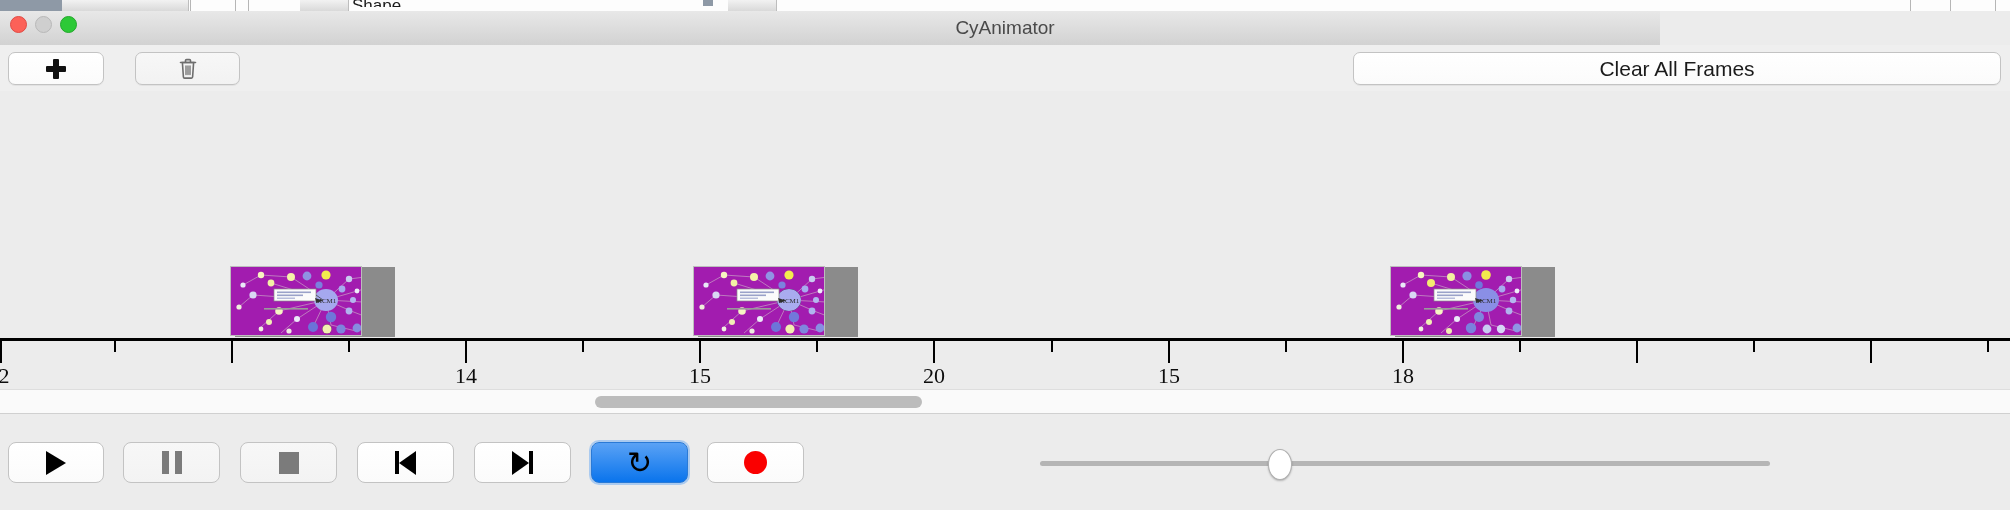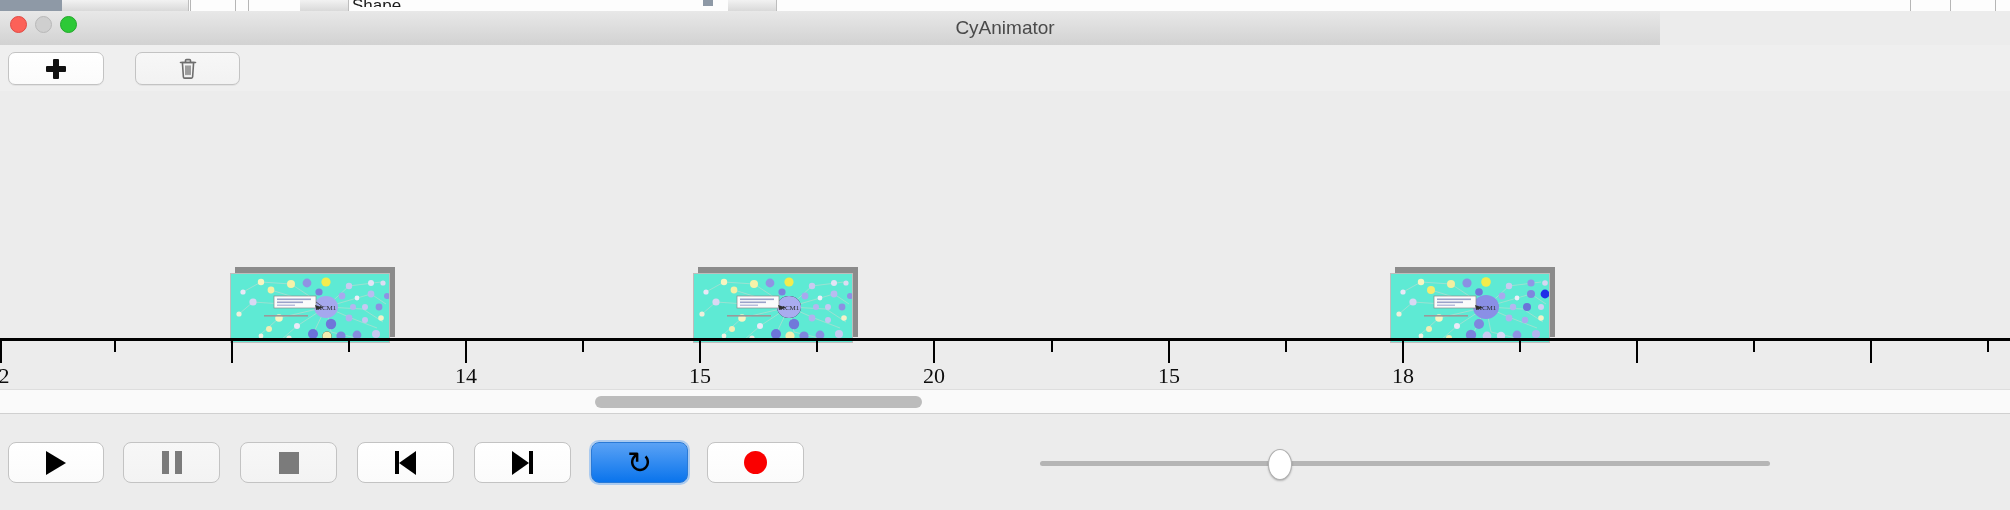--- a/index.html
+++ b/index.html
@@ -78,22 +78,22 @@
     background: #ececec; overflow: hidden;
   }
   .frame {
     position: absolute; top: 171px; width: 163px; height: 72px;
   }
   .frame .shadow {
     position: absolute; left: 5px; top: 5px; width: 160px; height: 70px;
     background: #8b8b8b;
   }
   .frame .thumb {
-    position: absolute; left: 0; top: 11px; width: 160px; height: 70px;
-    background: #5eead4; border: 1px solid #bdbdbd; box-sizing: border-box;
+    position: absolute; left: 0; top: 4px; width: 132px; height: 70px;
+    background: #a21caf; border: 1px solid #bdbdbd; box-sizing: border-box;
     overflow: hidden;
   }
   .frame svg { display: block; }
 
   
   .ruler { position: absolute; left: 0; top: 247px; width: 2010px; height: 52px; }
   .ruler .axis { position: absolute; left: 0; top: 0; width: 2010px; height: 3px; background: #000; }
   .ruler .tick { position: absolute; top: 3px; width: 2px; background: #000; }
   .ruler .tick.major { height: 22px; }
   .ruler .tick.minor { height: 11px; }
@@ -200,20 +200,21 @@
     <div class="btn btn-del muted">
       <span class="trash-icon">
         <svg width="18" height="21" viewBox="0 0 18 21">
           <path d="M1.5 4.5 H16.5" stroke="#6e6e6e" stroke-width="1.6" fill="none" stroke-linecap="round"></path>
           <path d="M6.5 4.5 V2.6 a1 1 0 0 1 1-1 h3 a1 1 0 0 1 1 1 V4.5" stroke="#6e6e6e" stroke-width="1.6" fill="none"></path>
           <path d="M3.4 4.5 L4.4 19 a1.2 1.2 0 0 0 1.2 1.1 h6.8 a1.2 1.2 0 0 0 1.2 -1.1 L14.6 4.5 Z" stroke="#6e6e6e" stroke-width="1.6" fill="none"></path>
           <path d="M7 8 V16.5 M9 8 V16.5 M11 8 V16.5" stroke="#6e6e6e" stroke-width="1.3" fill="none" stroke-linecap="round"></path>
         </svg>
       </span>
     </div>
+    <div class="btn btn-clear">Clear All Frames</div>
   </div>
 
   <div class="timeline">
 
     <div class="frame" style="left:230px;">
       <div class="shadow"></div>
       <div class="thumb">
         <svg width="160" height="70" viewBox="0 0 160 70">
           <g stroke="#d9d9cf" stroke-width="0.5" fill="none">
             <path d="M95 33 L60 10 M95 33 L118 12 M95 33 L140 20 M95 33 L132 35 M95 33 L120 44 M95 33 L100 58 M95 33 L82 60 M95 33 L66 52 M95 33 L48 44 M95 33 L22 28 M95 33 L40 16 M60 10 L30 8 M118 12 L150 8 M140 20 L155 30 M30 8 L12 18 M22 28 L8 40 M48 44 L30 60 M66 52 L50 66 M100 58 L125 64 M132 35 L152 48 M120 44 L146 54"></path>

